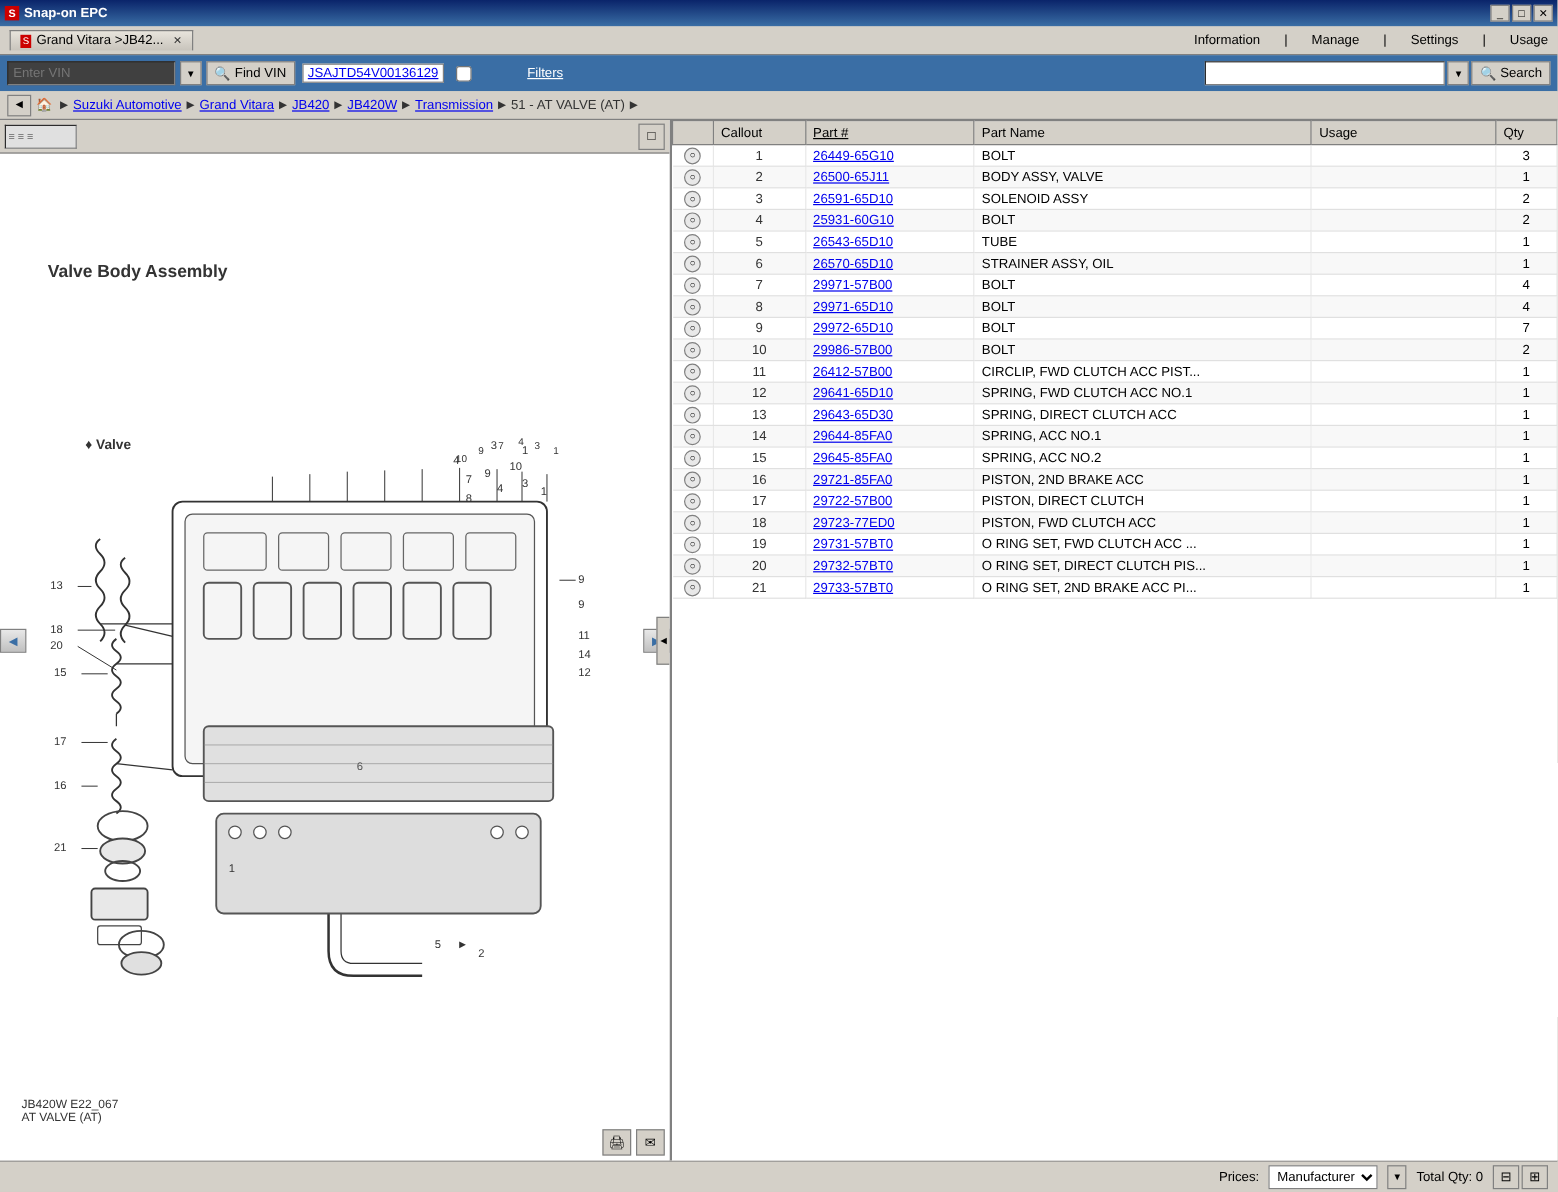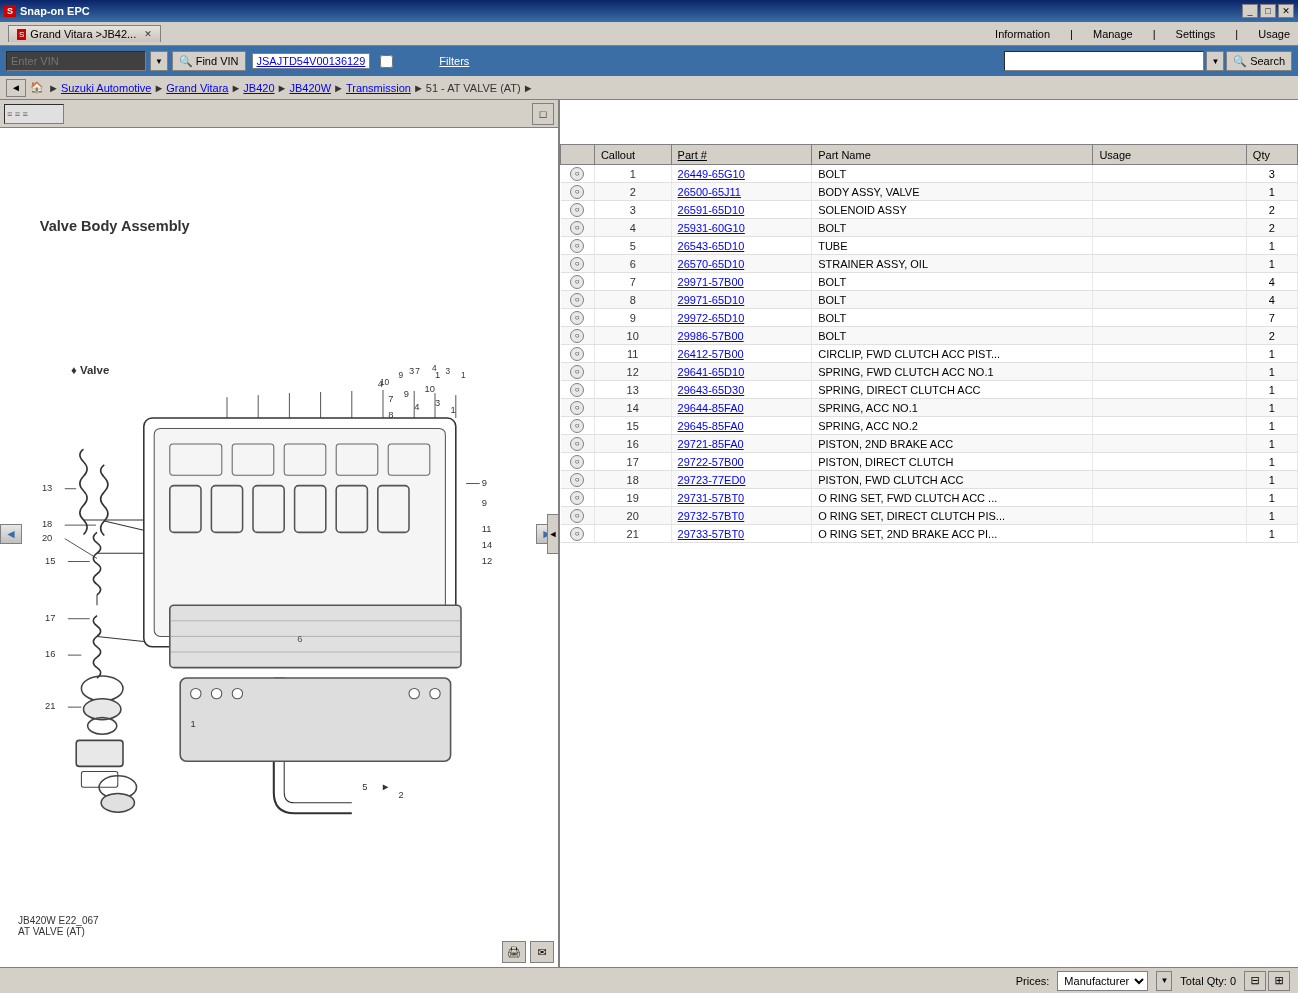--- a/index.html
+++ b/index.html
@@ -193,21 +193,20 @@
     
     #parts-table-container {
       flex: 1;
       overflow-y: auto;
       background: white;
     }
     #parts-table {
       width: 100%;
       border-collapse: collapse;
       font-size: 11px;
-      margin-top: 44px;
     }
     #parts-table thead tr {
       background: #d4d0c8;
       height: 20px;
     }
     #parts-table thead th {
       border: 1px solid #808080;
       padding: 2px 6px;
       text-align: left;
       font-weight: normal;

